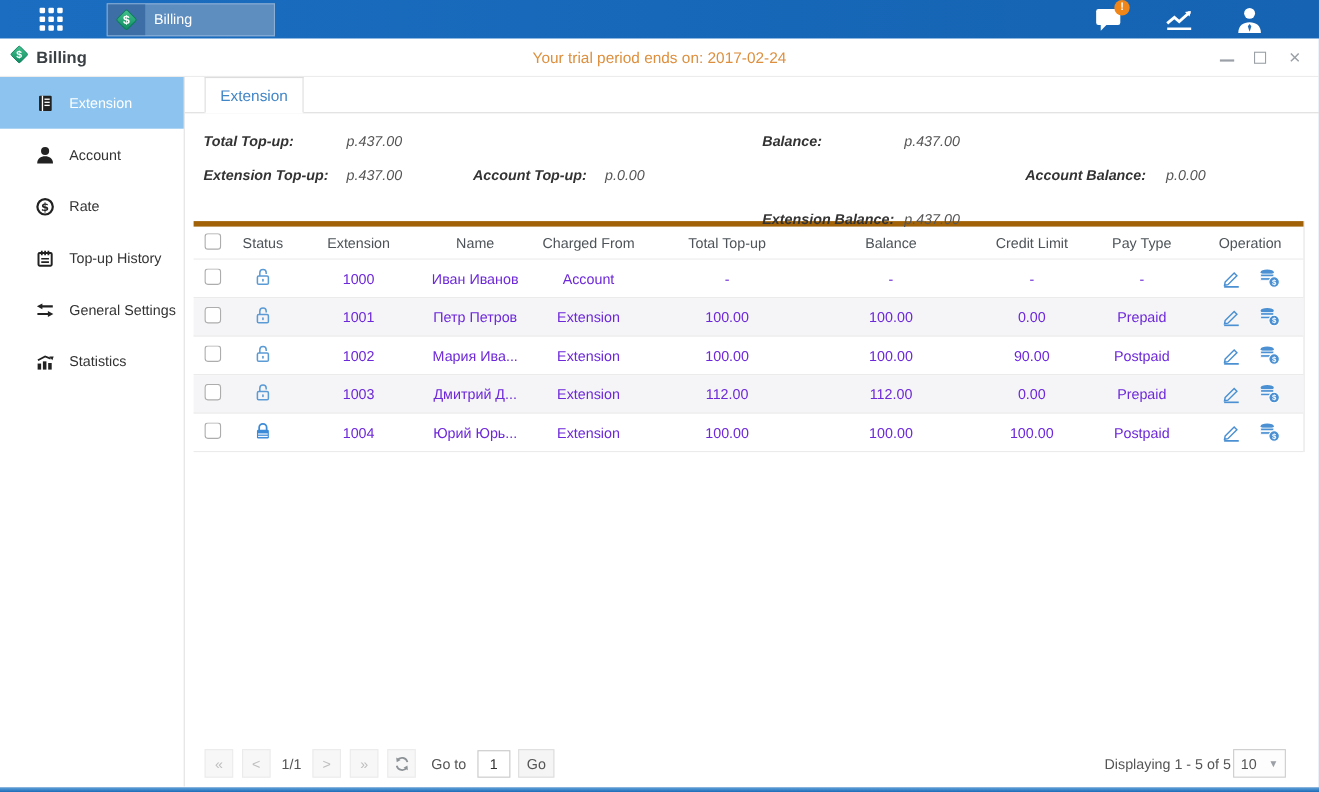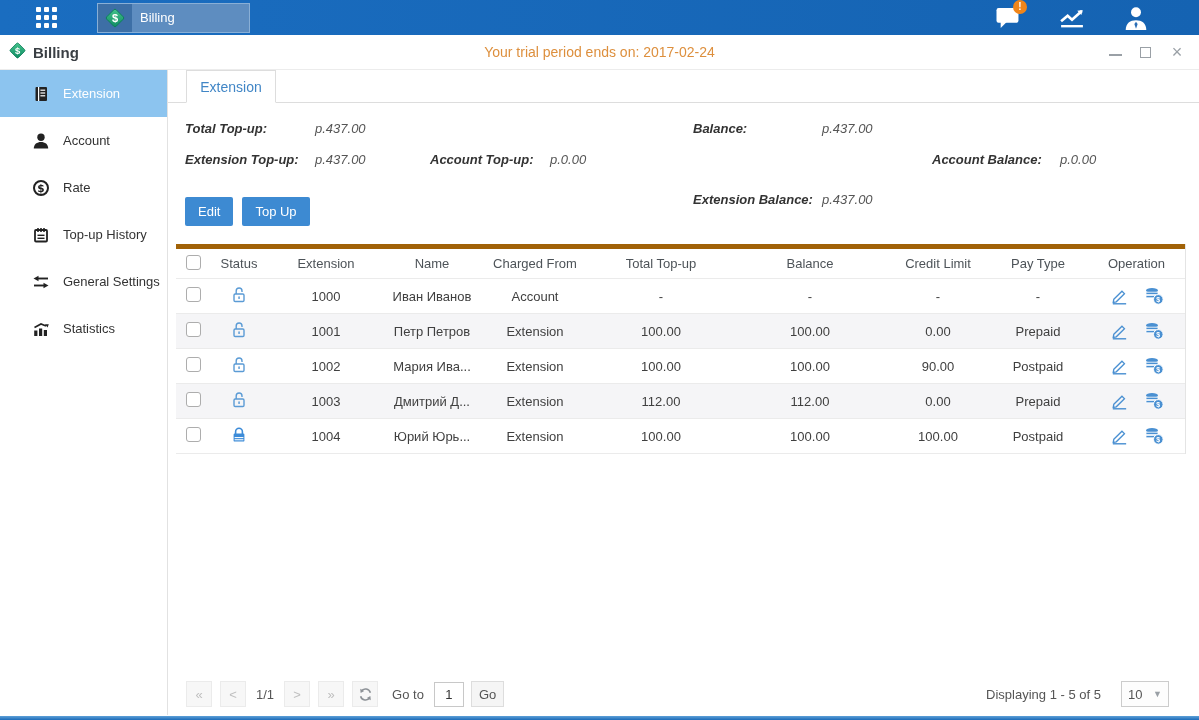--- a/index.html
+++ b/index.html
@@ -62,42 +62,42 @@
   .p-ebal   { top:31px; left:525px;margin-top:40px; } .p-ebal span { position:absolute; left:129px; }
   .p-abal   { top:31px; left:764px; } .p-abal span { position:absolute; left:128px; }
 
   .btnrow { margin:14px 0 0 17px; display:flex; gap:9px; }
   .btn { background:#3d8ad2; color:#fff; border:none; font-size:13px; padding:7px 13px;
     border-radius:2px; cursor:pointer; font-family:inherit; }
 
   
   .table { margin:18px 13px 0 8px; border-right:1px solid #e4e4e4; }
   .trow { display:grid; grid-template-columns:34px 58px 116px 96px 110px 142px 156px 100px 100px 1fr;
-    align-items:center; height:35px; font-size:13px; color:#404040; border-bottom:1px solid #ebebeb; }
+    align-items:center; height:35px; font-size:13px; color:#6d28d9; border-bottom:1px solid #ebebeb; }
   .trow > div { text-align:center; overflow:hidden; white-space:nowrap; }
   .thead { border-top:5px solid #a16207; color:#4d5358; }
   .trow:nth-child(odd):not(.thead) { background:#f5f5f7; }
   .cb { width:15px; height:15px; border:1px solid #adadad; border-radius:3px; background:#fff;
     display:inline-block; cursor:pointer; }
   .ops { display:flex; gap:15px; justify-content:center; align-items:center; }
   .ops svg { cursor:pointer; }
 
   
   .pagebar { margin-top:auto; margin-bottom:8px; padding:0 30px 0 18px;
     display:flex; align-items:center; font-size:13px; color:#555; }
   .pgbtn { width:26px; height:26px; background:#f7f7f7; border:1px solid #ebebeb;
     color:#bfbfbf; display:inline-flex; align-items:center; justify-content:center;
     font-size:13px; cursor:pointer; margin-right:8px; user-select:none; }
   .pgind { margin:0 10px 0 2px; color:#555; }
   .gotolbl { margin:0 10px 0 6px; }
   .gotoinput { width:30px; height:25px; border:1px solid #c8c8c8; text-align:center;
     font-size:13px; color:#333; font-family:inherit; margin-right:7px; }
   .gobtn { height:26px; padding:0 7px; background:#f5f5f5; border:1px solid #ddd; color:#555;
     font-size:13px; cursor:pointer; font-family:inherit; }
-  .pgright { margin-left:auto; display:flex; align-items:center; gap:20px; }
+  .pgright { margin-left:auto; display:flex; align-items:center; gap:2px; }
   .sizedd { width:48px; height:26px; border:1px solid #ccc; background:#fdfdfd; display:flex;
     align-items:center; padding:0 6px; cursor:pointer; justify-content:space-between; color:#555; }
   .caret { color:#9aa0a6; font-size:9px; }
 
   .bottomstrip { position:absolute; bottom:0; left:0; width:100%; height:4px;
     background:linear-gradient(180deg,#5da0d8,#1c6bb8); }
 </style>
 </head>
 <body>
 
@@ -265,24 +265,20 @@
           <div class="pair p-ebal">
             <b>Extension Balance:</b>
             <span>p.437.00</span>
           </div>
           <div class="pair p-abal">
             <b>Account Balance:</b>
             <span>p.0.00</span>
           </div>
         </div>
 
-        <div class="btnrow">
-          <button class="btn">Edit</button>
-          <button class="btn">Top Up</button>
-        </div>
 
         <div class="table">
           <div class="trow thead">
             <div><span class="cb"></span></div>
             <div>Status</div>
             <div>Extension</div>
             <div>Name</div>
             <div>Charged From</div>
             <div>Total Top-up</div>
             <div>Balance</div>

